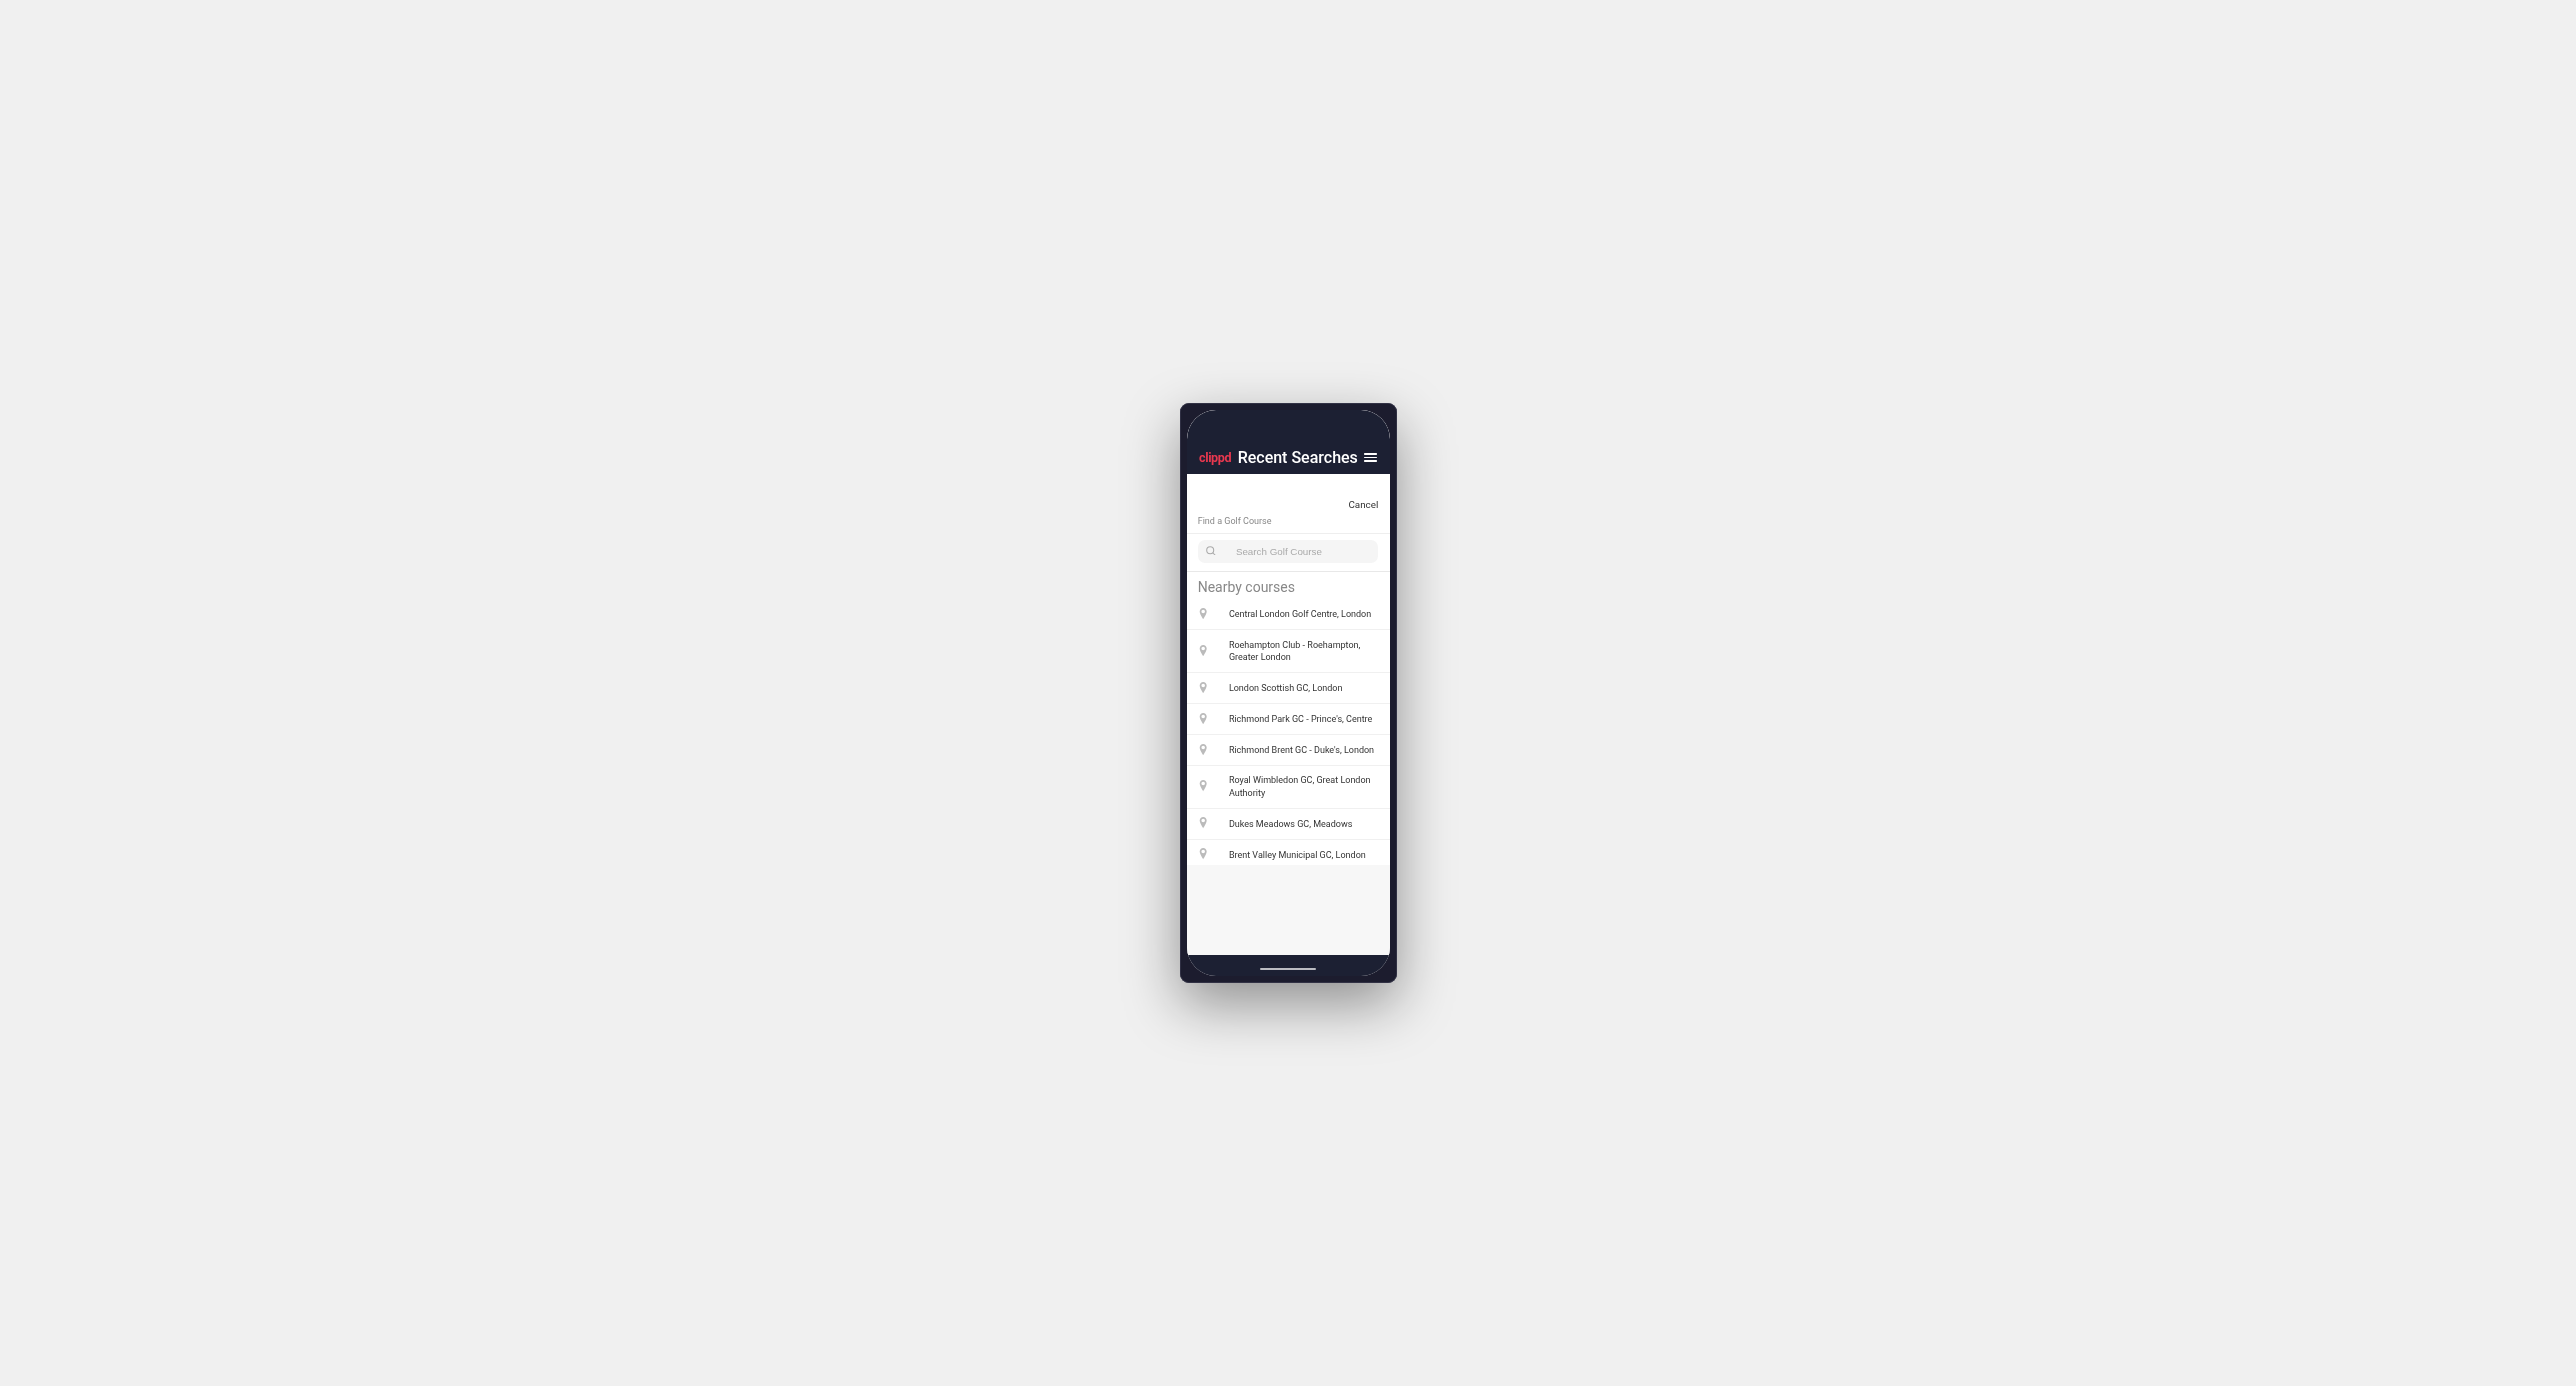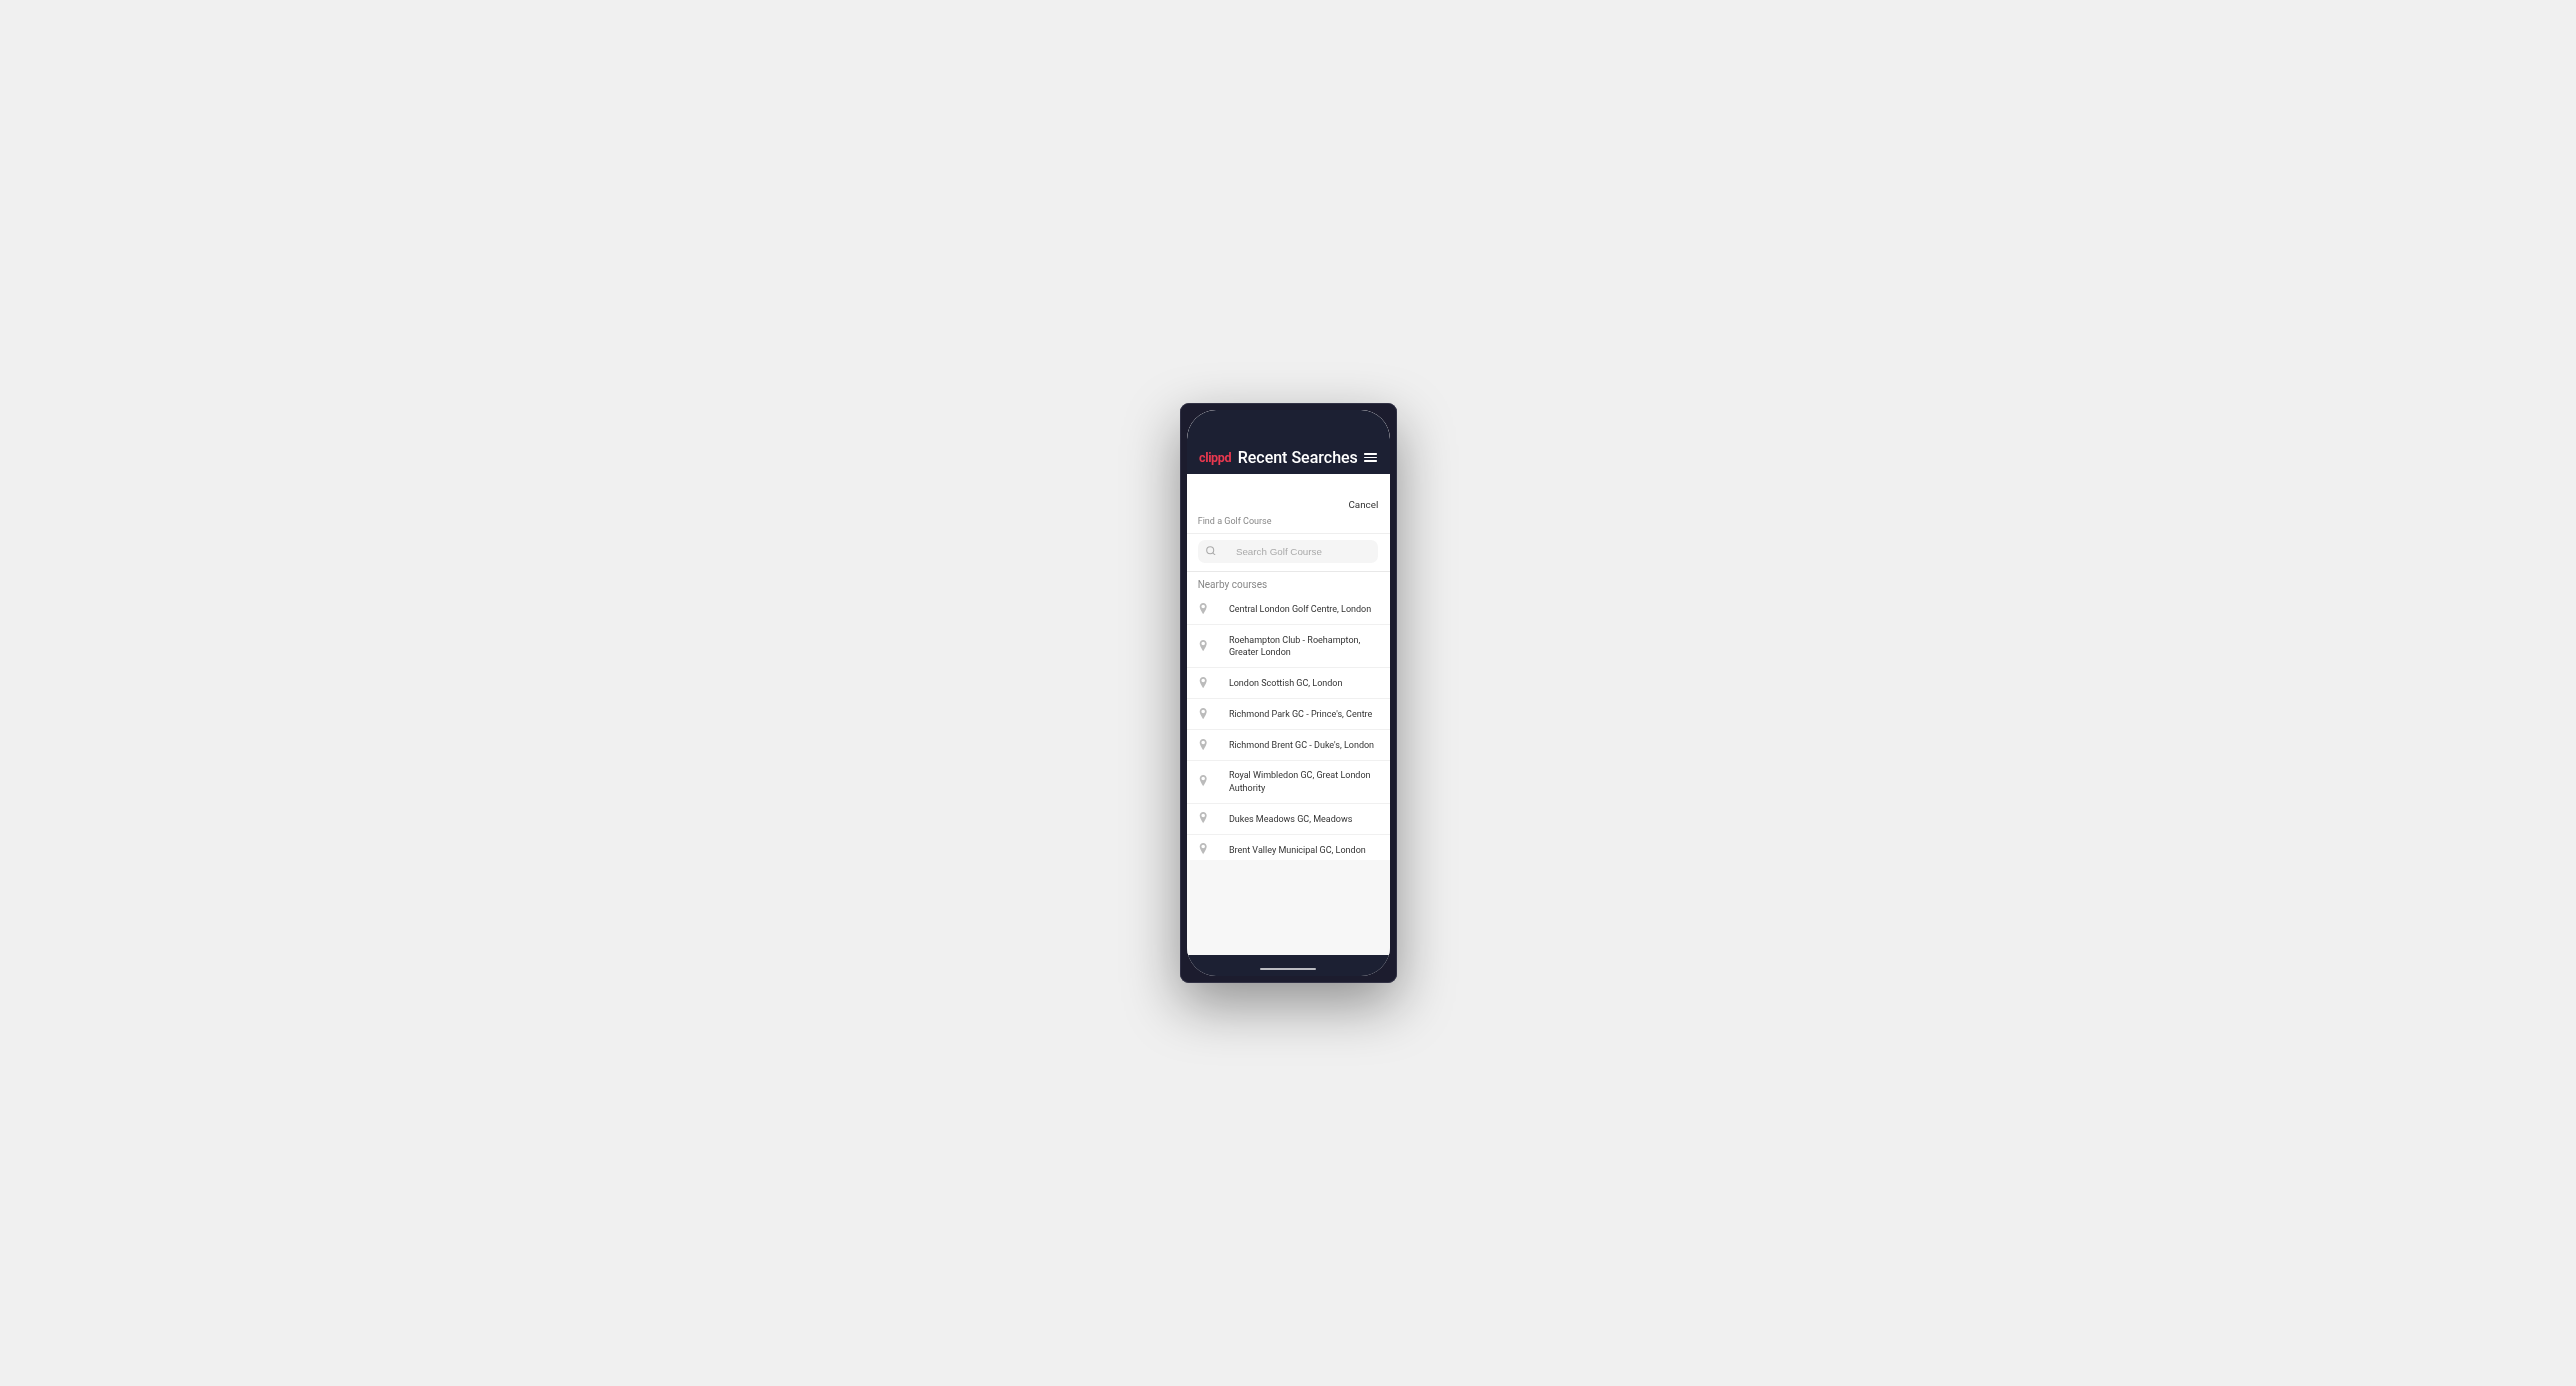--- a/index.html
+++ b/index.html
@@ -154,21 +154,21 @@
       height: 0.7px;
       background: #e8e8e8;
     }
 
     
     .nearby-section {
       background: #fff;
     }
 
     .nearby-label {
-      font-size: 10px;
+      font-size: 14px;
       color: #888;
       padding: 7px 11.2px 4.2px 11.2px;
       text-transform: none;
       letter-spacing: 0;
     }
 
     .course-item {
       display: flex;
       align-items: center;
       padding: 8.4px 11.2px;

